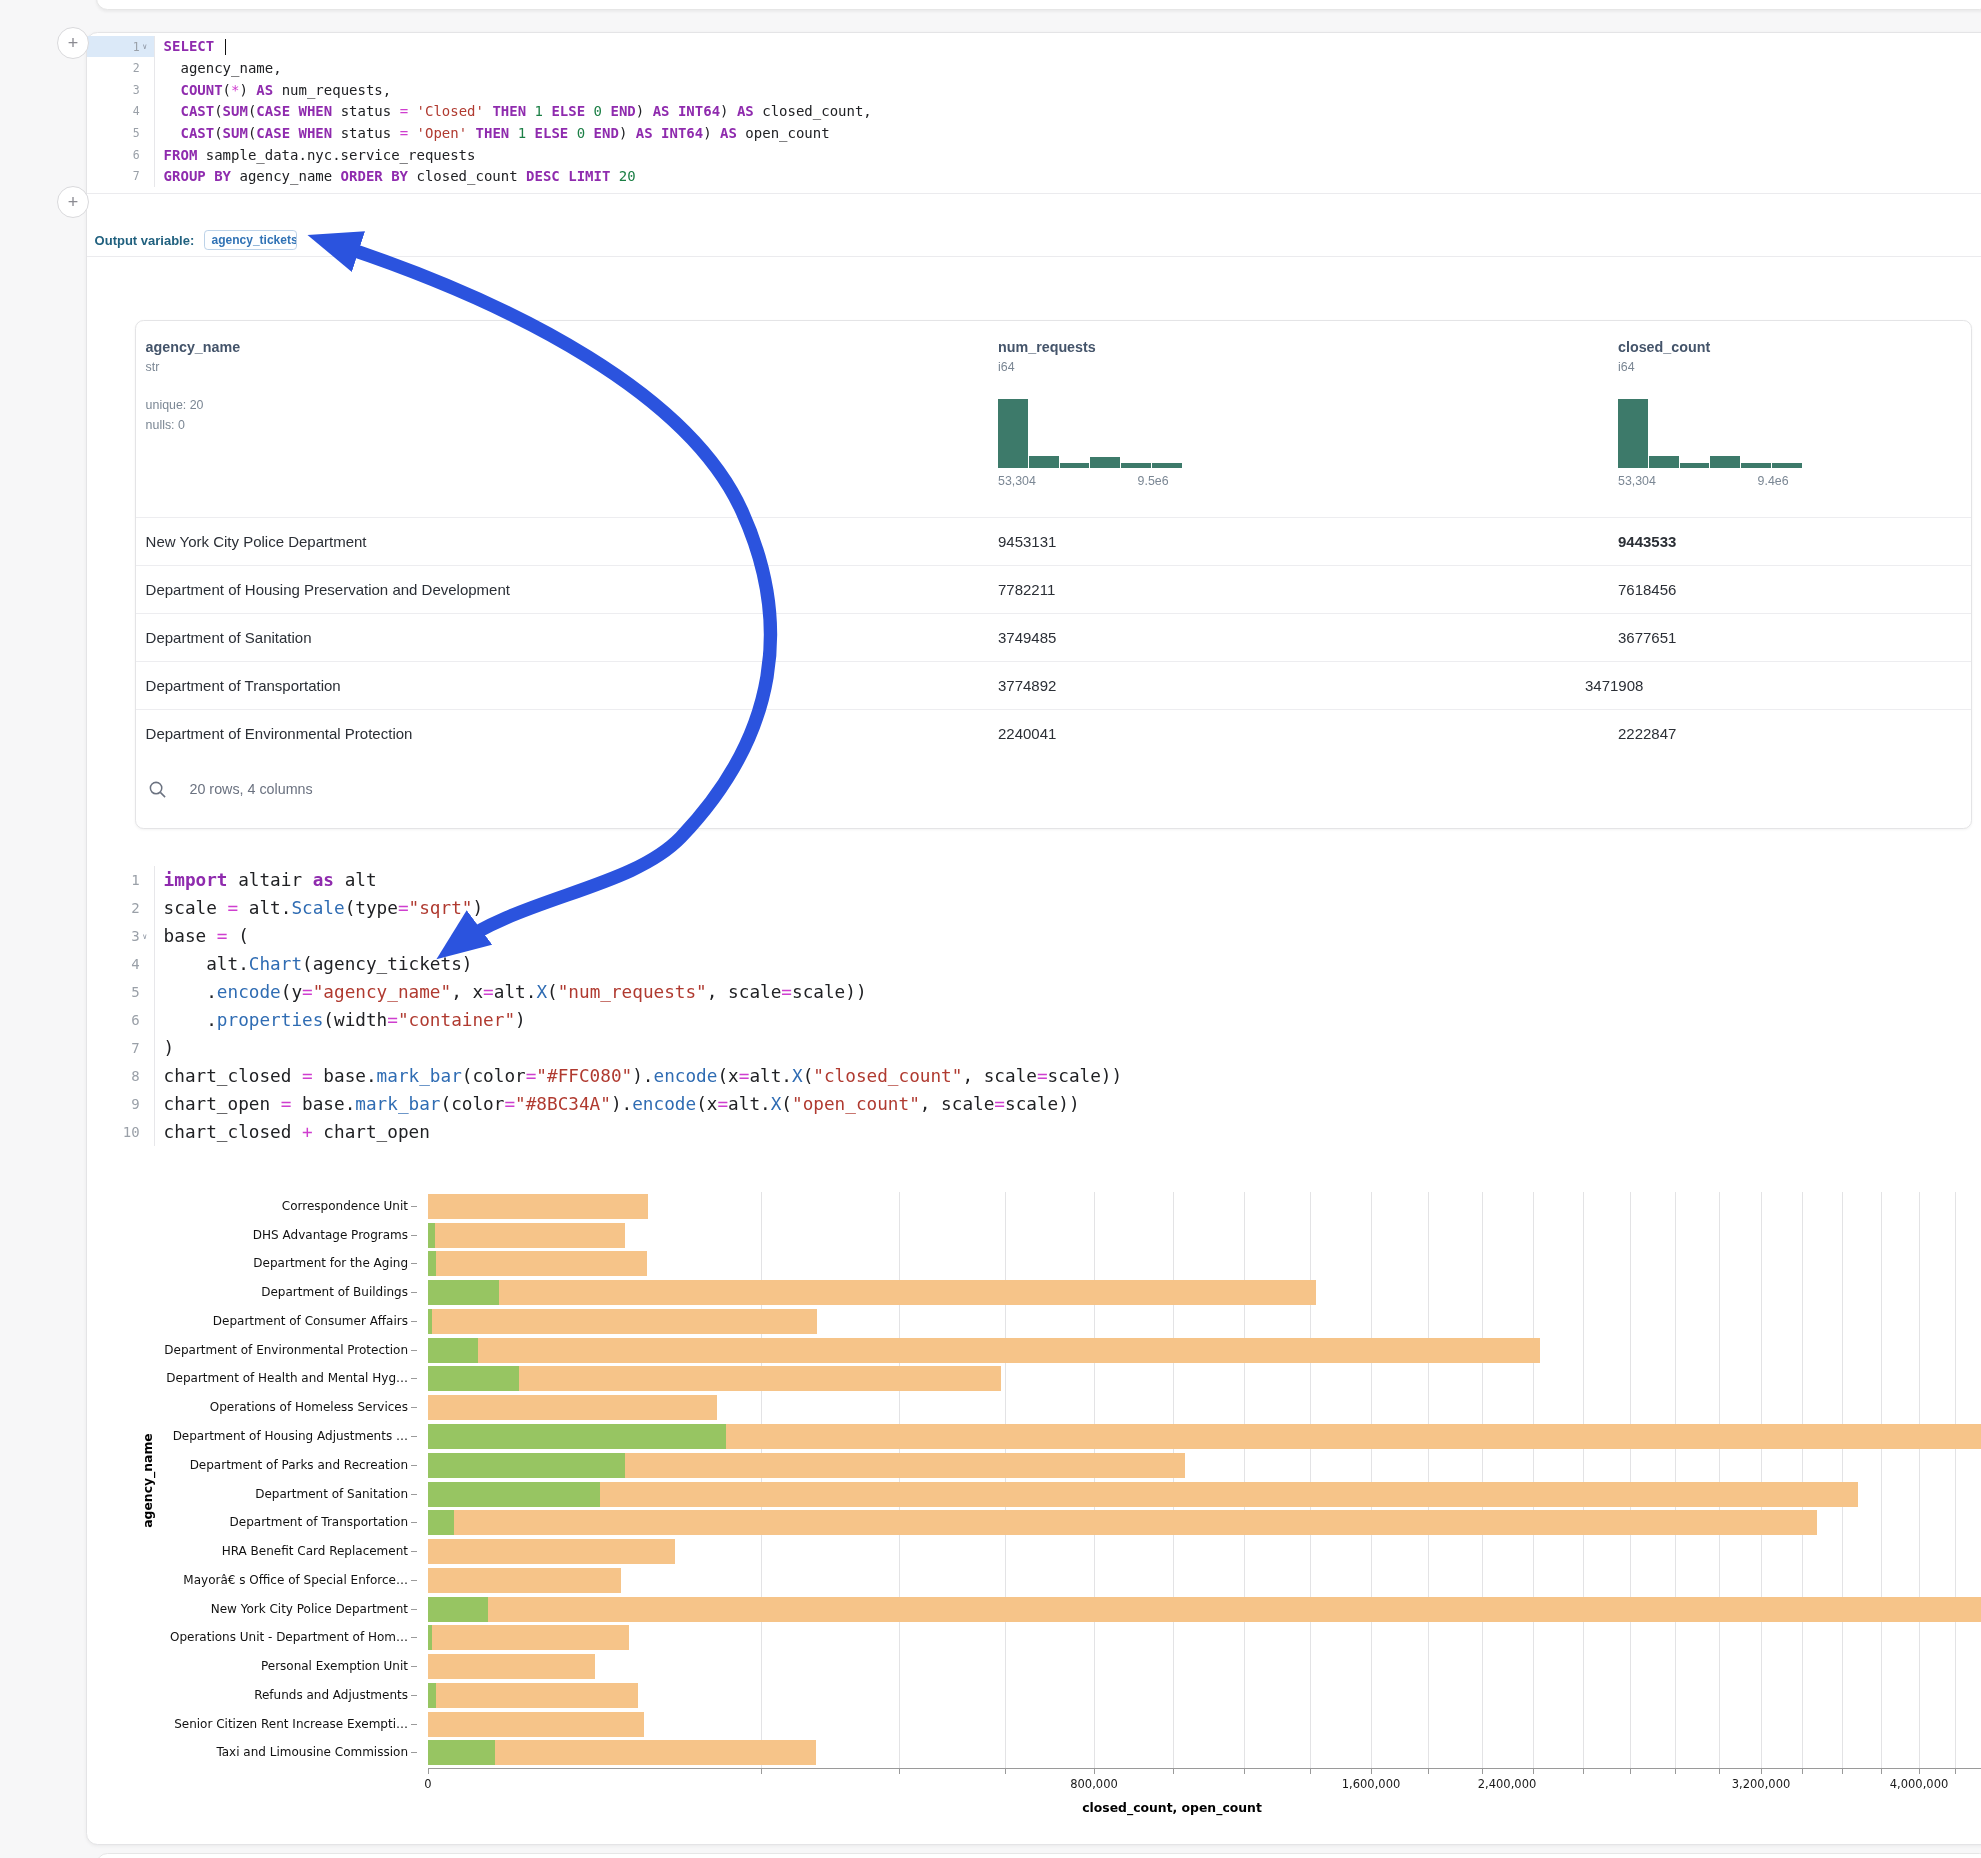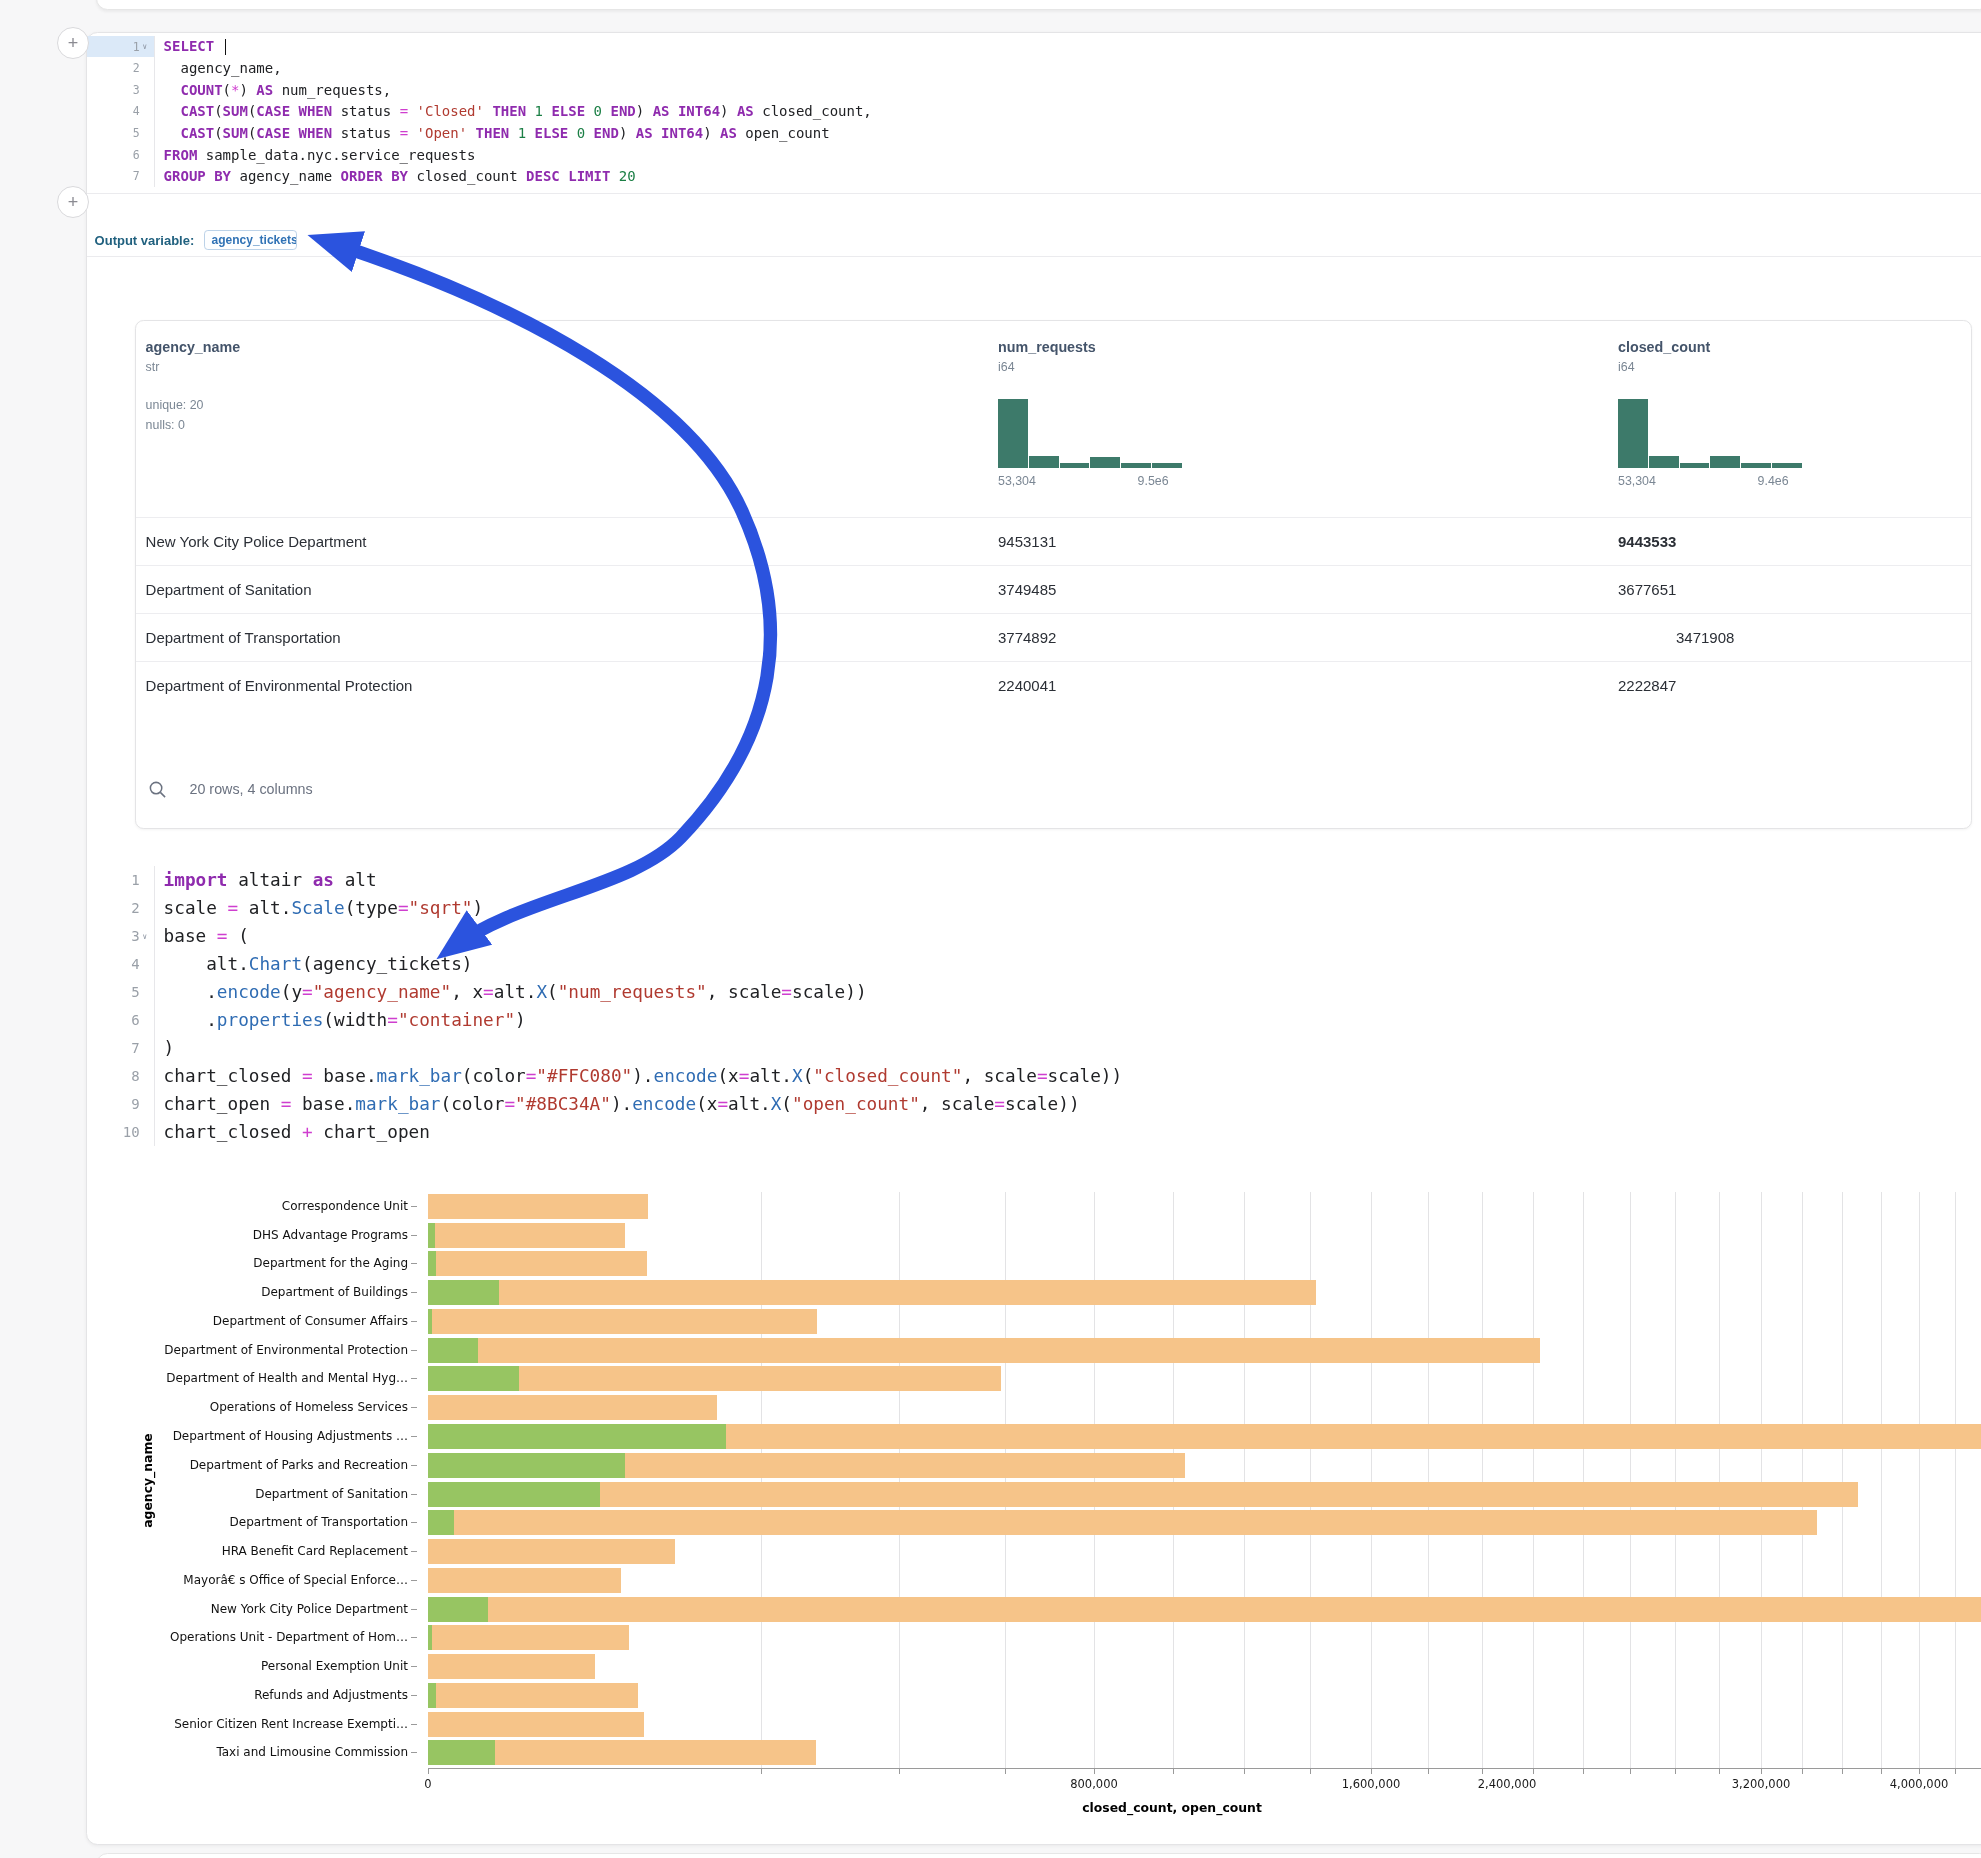--- a/index.html
+++ b/index.html
@@ -211,28 +211,33 @@
             <span class="hl-max">9.4e6</span>
           </div>
         </div>
       <div class="tc-rows" id="tc-rows">
           <div class="tc-row">
             <div class="tc-cell" style="left: 9.6px;">New York City Police Department</div>
             <div class="tc-cell" style="left: 862px;">9453131</div>
             <div class="tc-cell" style="left: 1482px; font-weight: bold;">9443533</div>
           </div>
           <div class="tc-row">
+            <div class="tc-cell" style="left: 9.6px;">Department of Housing Preservation and Development</div>
+            <div class="tc-cell" style="left: 862px;">7782211</div>
+            <div class="tc-cell" style="left: 1482px;">7618456</div>
+          </div>
+          <div class="tc-row">
             <div class="tc-cell" style="left: 9.6px;">Department of Sanitation</div>
             <div class="tc-cell" style="left: 862px;">3749485</div>
             <div class="tc-cell" style="left: 1482px;">3677651</div>
           </div>
           <div class="tc-row">
             <div class="tc-cell" style="left: 9.6px;">Department of Transportation</div>
             <div class="tc-cell" style="left: 862px;">3774892</div>
-            <div class="tc-cell" style="left: 1540px; text-align: center;">3471908</div>
+            <div class="tc-cell" style="left: 1449px; text-align: center;">3471908</div>
           </div>
           <div class="tc-row">
             <div class="tc-cell" style="left: 9.6px;">Department of Environmental Protection</div>
             <div class="tc-cell" style="left: 862px;">2240041</div>
             <div class="tc-cell" style="left: 1482px;">2222847</div>
           </div>
         </div>
       <div class="tc-footer">
         <svg class="search-ic" width="19" height="19" viewBox="0 0 20 20">
           <circle cx="8.5" cy="8.5" r="6" fill="none" stroke="#6b7280" stroke-width="1.6"></circle>

